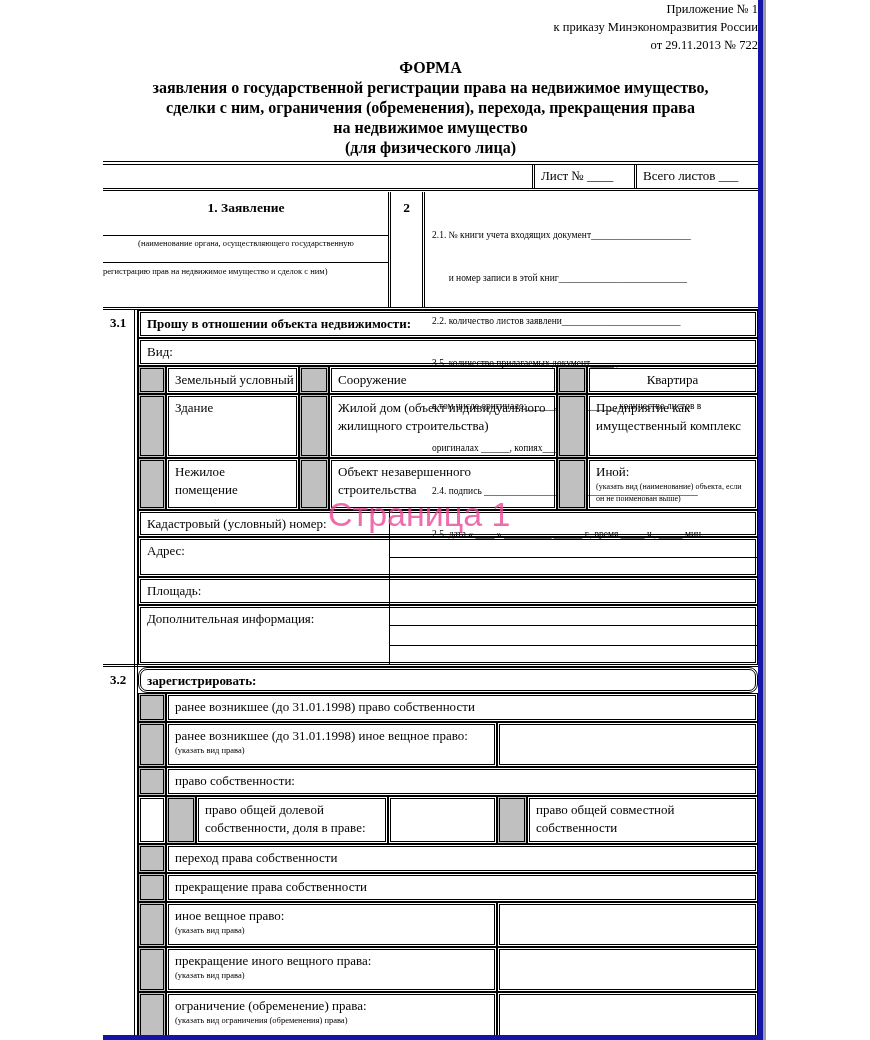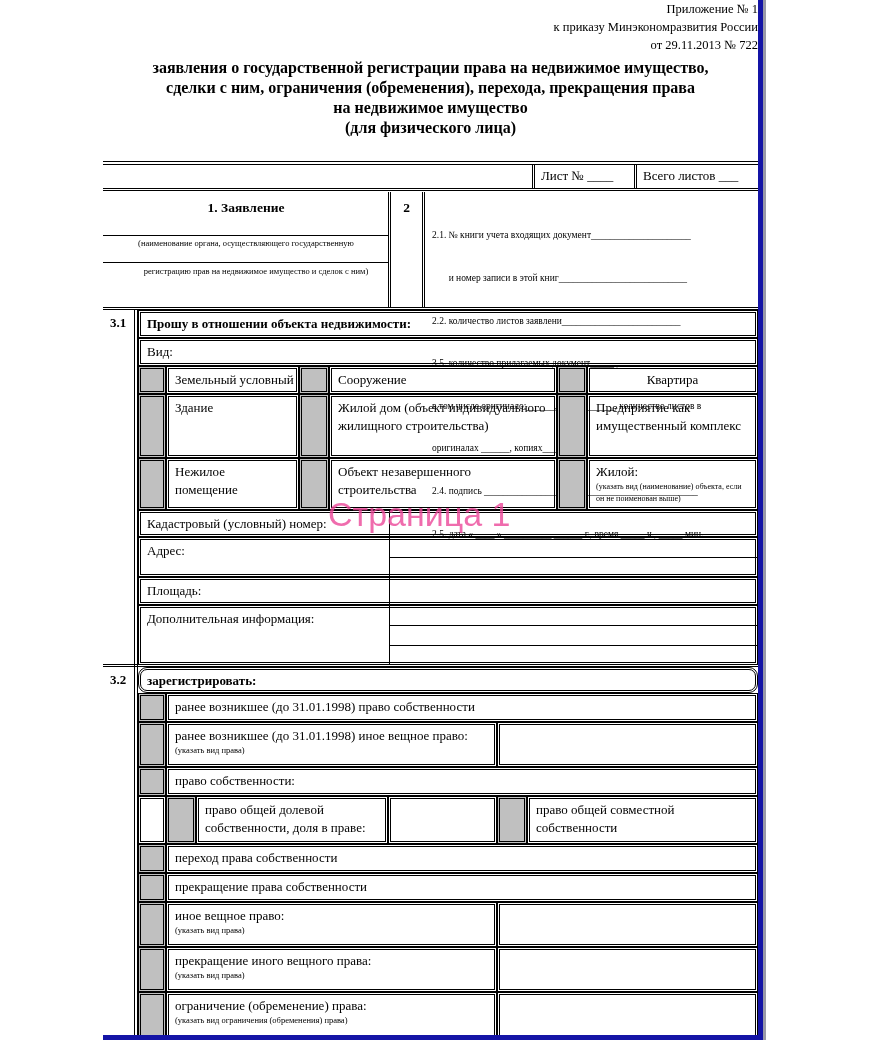--- a/index.html
+++ b/index.html
@@ -32,41 +32,42 @@
 <div class="abs page-right-shadow"></div>
 <div class="abs page-bottom-border"></div>
 
 <div class="abs annex">
   <div>Приложение № 1</div>
   <div>к приказу Минэкономразвития России</div>
   <div>от 29.11.2013 № 722</div>
 </div>
 
 <div class="abs title">
+  <div>ФОРМА</div>
   <div>заявления о государственной регистрации права на недвижимое имущество,</div>
   <div>сделки с ним, ограничения (обременения), перехода, прекращения права</div>
   <div>на недвижимое имущество</div>
   <div>(для физического лица)</div>
 </div>
 
 <div class="abs dline" style="left:103px;top:161px;width:655px;"></div>
 <div class="abs" style="left:103px;top:165px;width:655px;height:24px;">
   <div class="abs vline" style="left:429px;top:0;height:24px;border-left:3px double #000;width:3px;"></div>
   <div class="abs txt" style="left:432px;top:0;padding:2px 6px;">Лист № ____</div>
   <div class="abs vline" style="left:531px;top:0;height:24px;border-left:3px double #000;width:3px;"></div>
   <div class="abs txt" style="left:534px;top:0;padding:2px 6px;">Всего листов ___</div>
 </div>
 <div class="abs tline" style="left:103px;top:188px;width:655px;"></div>
 
 <div class="abs" style="left:103px;top:192px;width:286px;height:116px;">
   <div class="abs bold" style="left:0;width:286px;top:8px;text-align:center;font-size:13.5px;">1. Заявление</div>
   <div class="abs hline" style="left:0;top:43px;width:286px;"></div>
   <div class="abs small" style="left:0;width:286px;top:46px;text-align:center;">(наименование органа, осуществляющего государственную</div>
   <div class="abs hline" style="left:0;top:70px;width:286px;"></div>
-  <div class="abs small" style="left:10px;width:286px;top:74px;text-align:center;font-family:Liberation Serif, serif;">регистрацию прав на недвижимое имущество и сделок с ним)</div>
+  <div class="abs small" style="left:0;width:286px;top:74px;font-family:Liberation Serif, serif;">регистрацию прав на недвижимое имущество и сделок с ним)</div>
 </div>
 <div class="abs" style="left:388px;top:192px;width:37px;height:116px;border-left:3px double #000;border-right:3px double #000;">
   <div class="abs bold" style="left:0;width:31px;top:8px;text-align:center;font-size:13.5px;">2</div>
 </div>
 <div class="abs" style="left:428px;top:192px;width:330px;height:116px;font-size:9.5px;line-height:14.2px;">
   <div style="padding:8px 4px;white-space:pre;">
     <div>2.1. № книги учета входящих документ_____________________</div>
     <div>       и номер записи в этой книг___________________________</div>
     <div>2.2. количество листов заявлени_________________________</div>
     <div>3.5. количество прилагаемых документ_____ ,</div>
@@ -97,21 +98,21 @@
 <div class="abs box txt" style="left:329px;top:394px;width:228px;height:64px;white-space:normal;">Жилой дом (объект индивидуального жилищного строительства)</div>
 <div class="abs gray" style="left:557px;top:394px;width:30px;height:64px;"></div>
 <div class="abs box txt" style="left:587px;top:394px;width:171px;height:64px;white-space:normal;">Предприятие как имущественный комплекс</div>
 
 <div class="abs gray" style="left:138px;top:458px;width:28px;height:52px;"></div>
 <div class="abs box txt" style="left:166px;top:458px;width:133px;height:52px;white-space:normal;width:133px;padding-right:40px;">Нежилое помещение</div>
 <div class="abs gray" style="left:299px;top:458px;width:30px;height:52px;"></div>
 <div class="abs box txt" style="left:329px;top:458px;width:228px;height:52px;white-space:normal;padding-right:60px;">Объект незавершенного строительства</div>
 <div class="abs gray" style="left:557px;top:458px;width:30px;height:52px;"></div>
 <div class="abs box" style="left:587px;top:458px;width:171px;height:52px;">
-  <div class="txt" style="padding:4px 8px 0;">Жилой:</div>
+  <div class="txt" style="padding:4px 8px 0;">Иной:</div>
   <div class="small" style="padding:0 8px;font-size:8px;line-height:12px;">(указать вид (наименование) объекта, если он не поименован выше)</div>
 </div>
 
 <div class="abs box" style="left:138px;top:510px;width:620px;height:27px;">
   <div class="txt">Кадастровый (условный) номер:</div>
   <div class="abs vline" style="left:250px;top:0;height:25px;"></div>
 </div>
 <div class="abs" style="left:389px;top:512px;width:367px;height:23px;"></div>
 
 <div class="abs box" style="left:138px;top:537px;width:620px;height:40px;">

